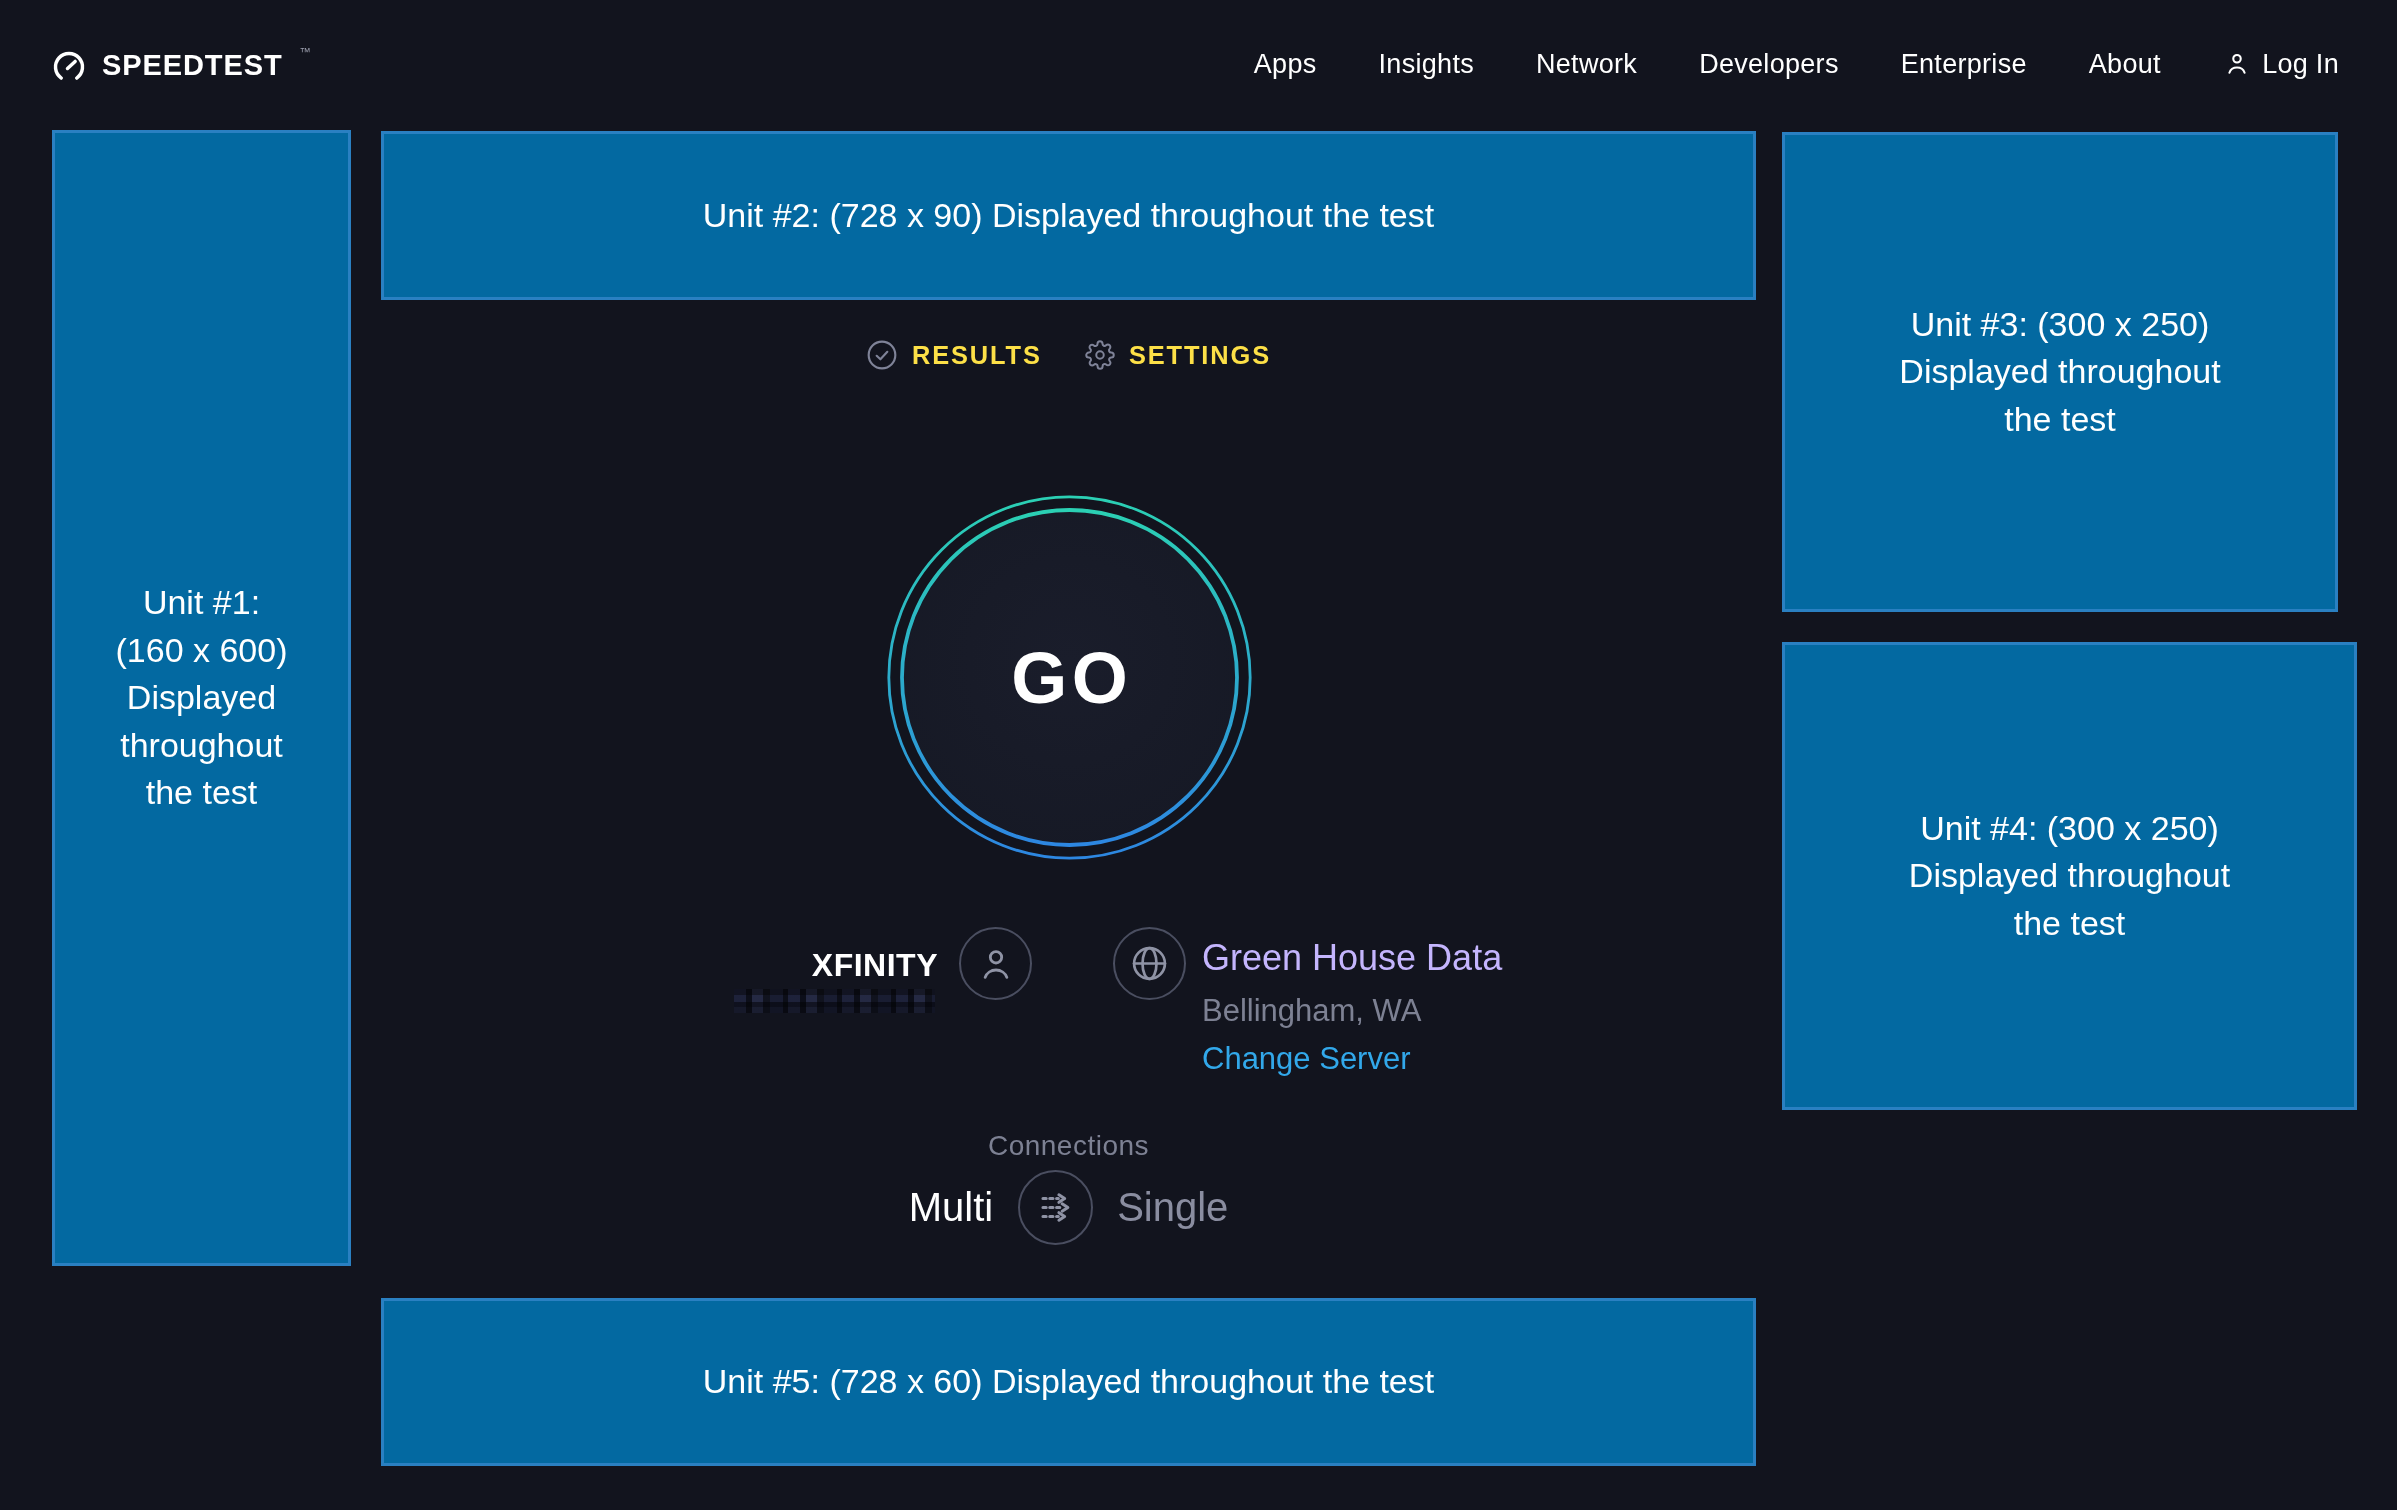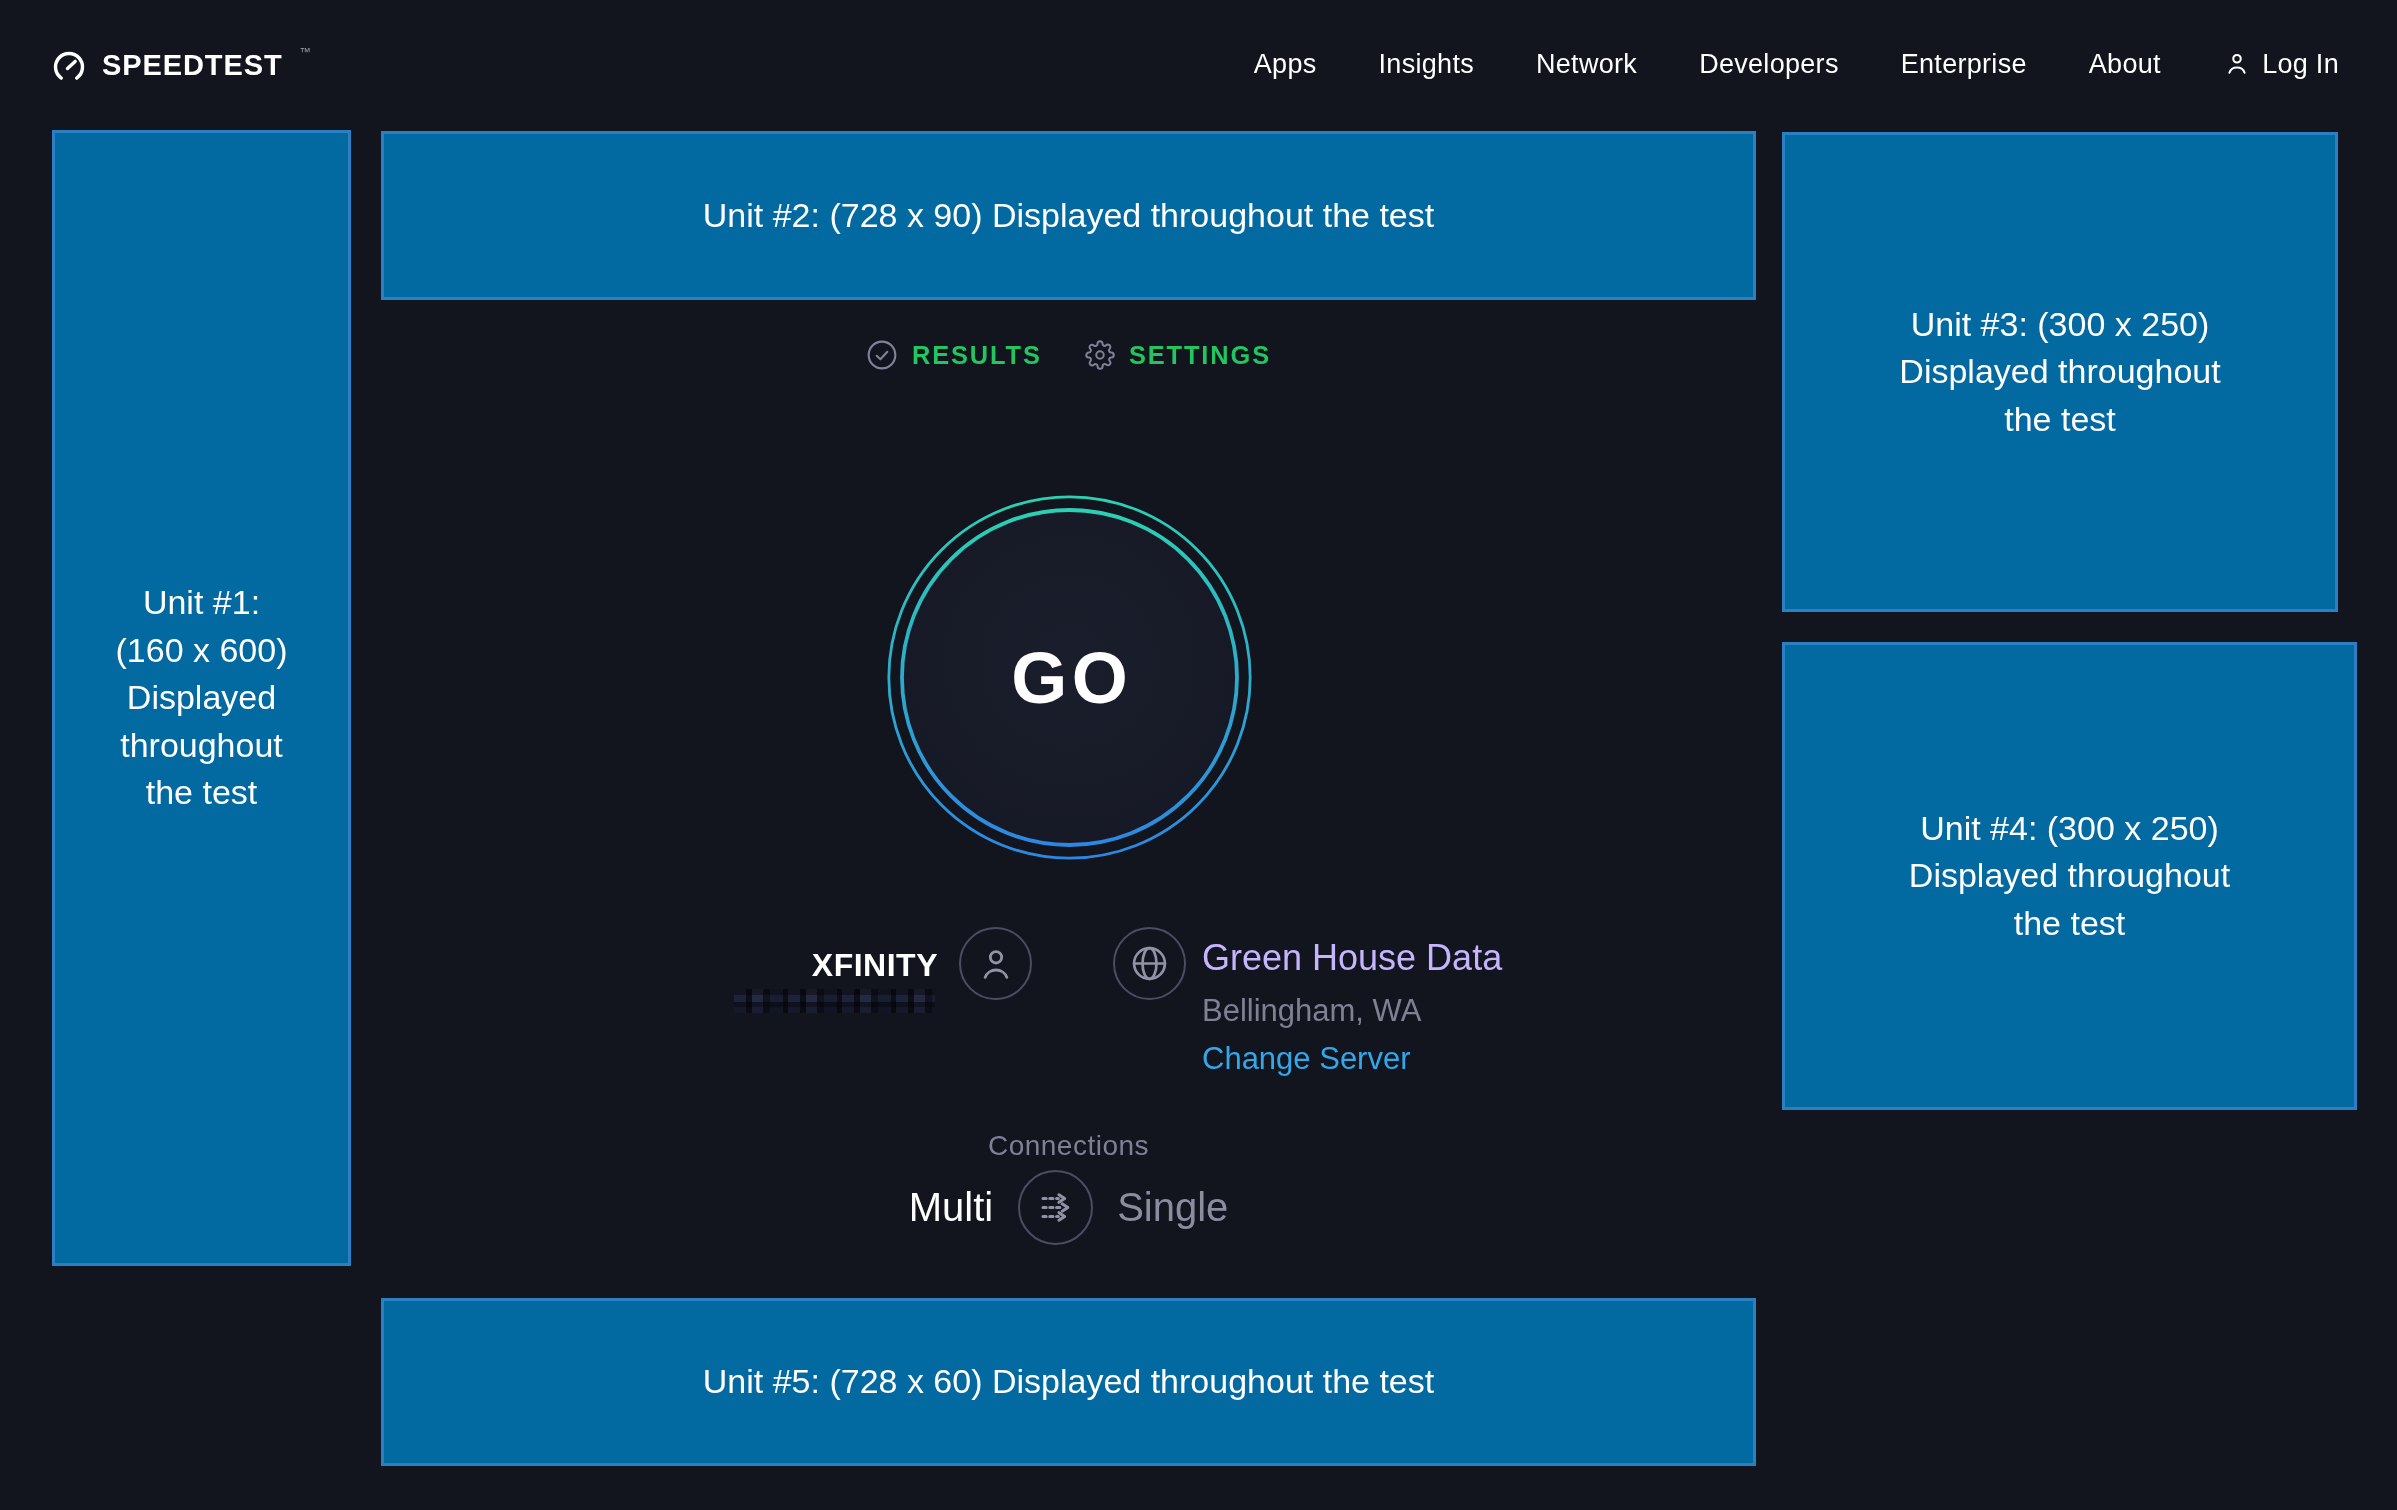--- a/index.html
+++ b/index.html
@@ -21,21 +21,21 @@
   .ad span{font-size:34px;line-height:1.40;color:#fff;white-space:pre-line;}
   .ad1{left:52px;top:130px;width:299px;height:1136px;}
   .ad2{left:381px;top:131px;width:1375px;height:169px;}
   .ad3{left:1782px;top:132px;width:556px;height:480px;}
   .ad4{left:1782px;top:642px;width:575px;height:468px;}
   .ad5{left:381px;top:1298px;width:1375px;height:168px;}
 
   
   .tabs{position:absolute;left:381px;top:339px;width:1375px;display:flex;justify-content:center;gap:43px;}
   .tab{display:flex;align-items:center;gap:14px;cursor:pointer;}
-  .tab-label{font-size:25.4px;font-weight:700;letter-spacing:1.9px;color:#22c55e;}
+  .tab-label{font-size:25.4px;font-weight:700;letter-spacing:1.9px;color:#fde047;}
   .tab svg{color:#7f8398;}
 
   
   .go-wrap{position:absolute;left:886px;top:494px;width:367px;height:367px;cursor:pointer;}
   .go-wrap svg{position:absolute;inset:0;}
   .go-label{position:absolute;inset:0;display:flex;align-items:center;justify-content:center;font-size:72px;font-weight:700;letter-spacing:4.7px;color:#fff;padding-left:4.7px;}
 
   
   .isp-name{position:absolute;top:947px;right:1459px;font-size:32px;font-weight:700;letter-spacing:0.5px;}
   .redacted{position:absolute;left:734px;top:989px;width:201px;height:23.5px;opacity:.85;

